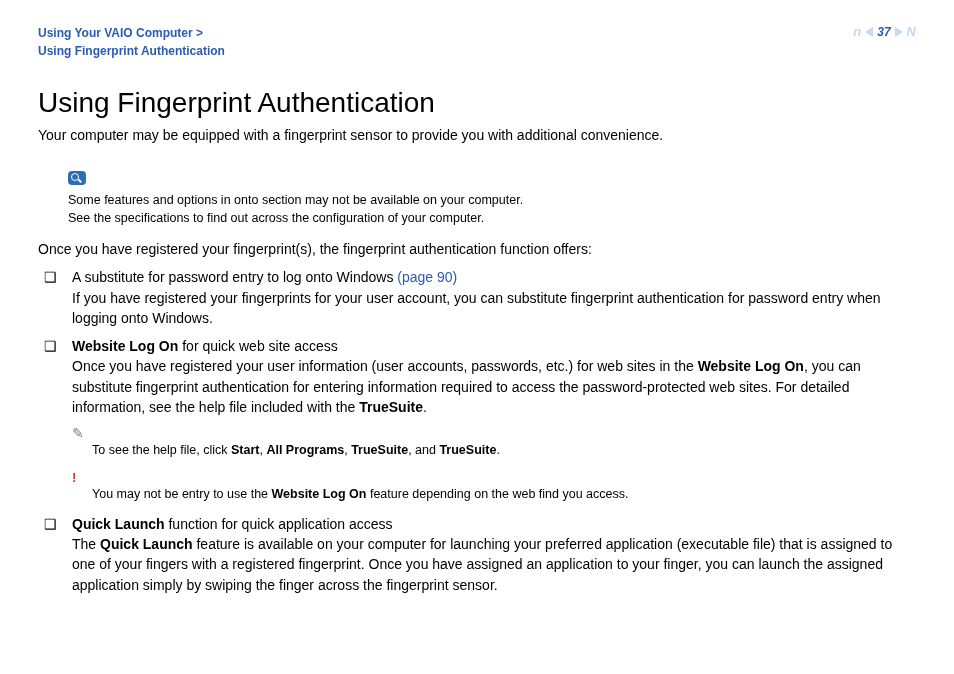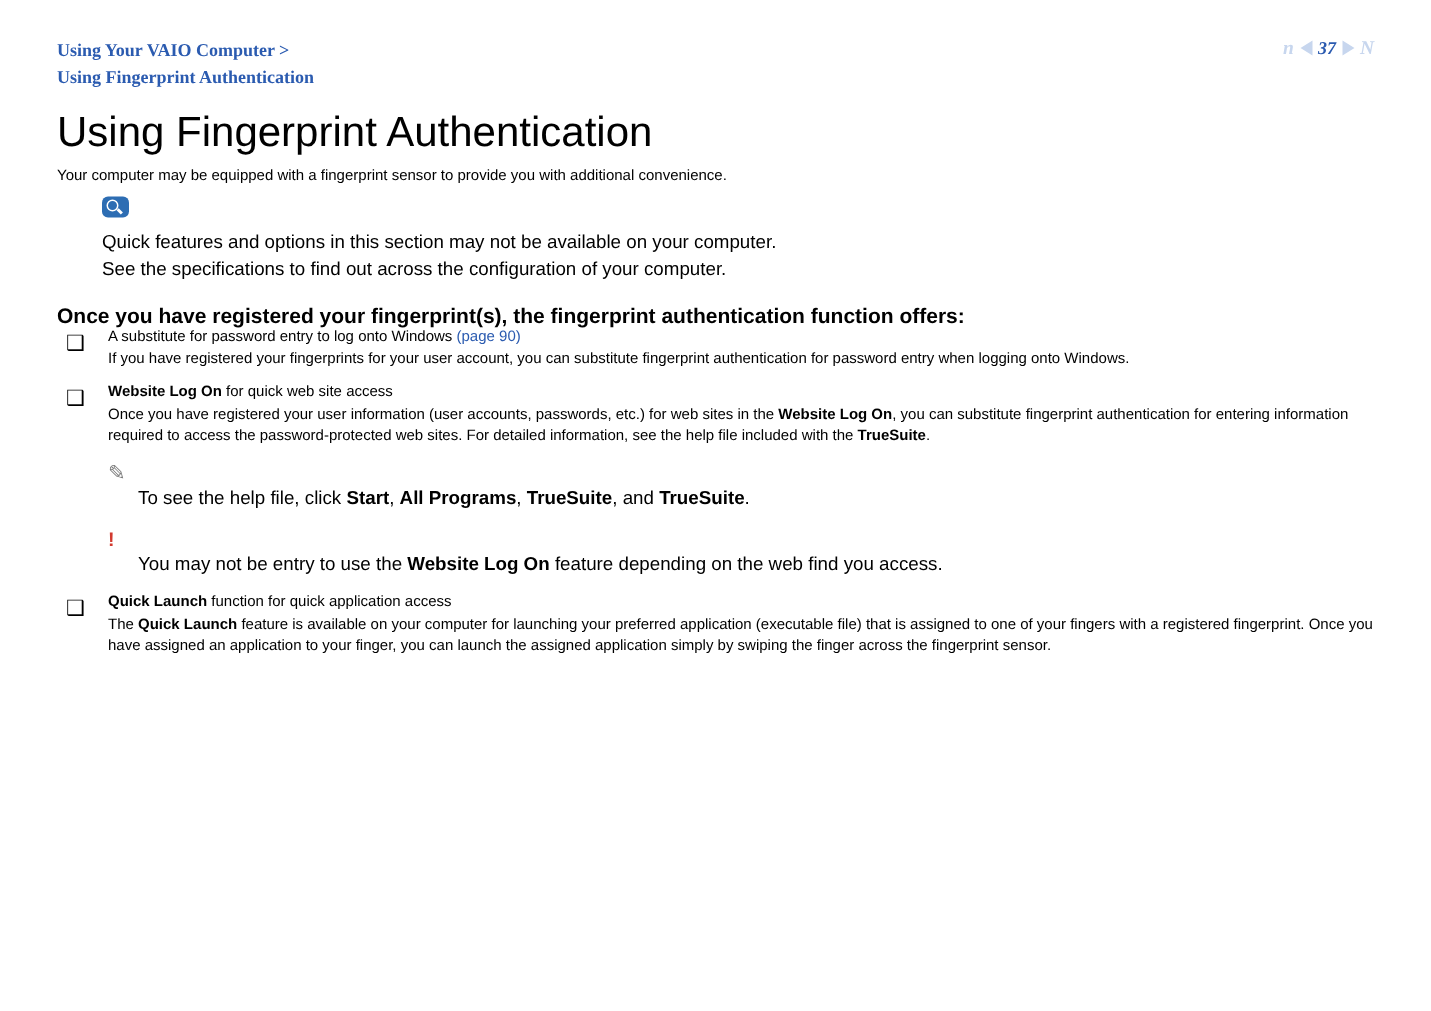--- a/index.html
+++ b/index.html
@@ -13,22 +13,21 @@
     overflow: hidden;
     box-sizing: border-box;
   }
   .page {
     padding: 24px 38px 0 38px;
   }
   .header {
     display: flex;
     justify-content: space-between;
     align-items: flex-start;
-    margin-bottom: 12px;
-    font-family: Liberation Serif, serif;
+    margin-bottom: 27px;
   }
   .breadcrumb {
     color: #2b5bb0;
     font-weight: bold;
     font-size: 12px;
     line-height: 1.5;
   }
   .pagenum-wrap {
     display: flex;
     align-items: center;
@@ -51,22 +50,22 @@
     font-style: italic;
     color: #c7d6ee;
     font-weight: bold;
   }
   h1.title {
     font-weight: normal;
     font-size: 28px;
     margin: 0 0 8px 0;
   }
   .intro {
-    font-size: 10px;
-    margin-bottom: 8px;
+    font-size: 14px;
+    margin-bottom: 28px;
   }
   .callout {
     margin-left: 30px;
     margin-bottom: 14px;
   }
   .callout-icon-search {
     display: inline-block;
     width: 18px; height: 14px;
     background: #2d6db3;
     border-radius: 4px;
@@ -89,31 +88,31 @@
     background: #fff;
     transform: rotate(45deg);
   }
   .callout-text {
     font-size: 12.5px;
     line-height: 1.45;
     font-family: Arial, Helvetica, sans-serif;
   }
   .para {
     font-size: 14px;
-    font-weight: bold;
+    margin-bottom: 10px;
   }
   ul.bullets {
     list-style: none;
     padding: 0;
     margin: 0 0 0 6px;
   }
   ul.bullets > li {
     position: relative;
     padding-left: 28px;
-    font-size: 10px;
+    font-size: 14px;
     line-height: 1.45;
     margin-bottom: 8px;
   }
   ul.bullets > li::before {
     content: "❑";
     position: absolute;
     left: 0;
     top: 0;
     font-size: 14px;
   }
@@ -157,21 +156,21 @@
       <span class="nav-letter">N</span>
     </div>
   </div>
 
   <h1 class="title">Using Fingerprint Authentication</h1>
 
   <div class="intro">Your computer may be equipped with a fingerprint sensor to provide you with additional convenience.</div>
 
   <div class="callout">
     <span class="callout-icon-search"></span>
-    <div class="callout-text">Quick features and options in this section may not be available on your computer.</div>
+    <div class="callout-text">Some features and options in onto section may not be available on your computer.</div>
     <div class="callout-text">See the specifications to find out across the configuration of your computer.</div>
   </div>
 
   <div class="para">Once you have registered your fingerprint(s), the fingerprint authentication function offers:</div>
 
   <ul class="bullets">
     <li>
       <span>A substitute for password entry to log onto Windows </span><span class="link">(page 90)</span><br>
       <span>If you have registered your fingerprints for your user account, you can substitute fingerprint authentication for password entry when logging onto Windows.</span>
     </li>

